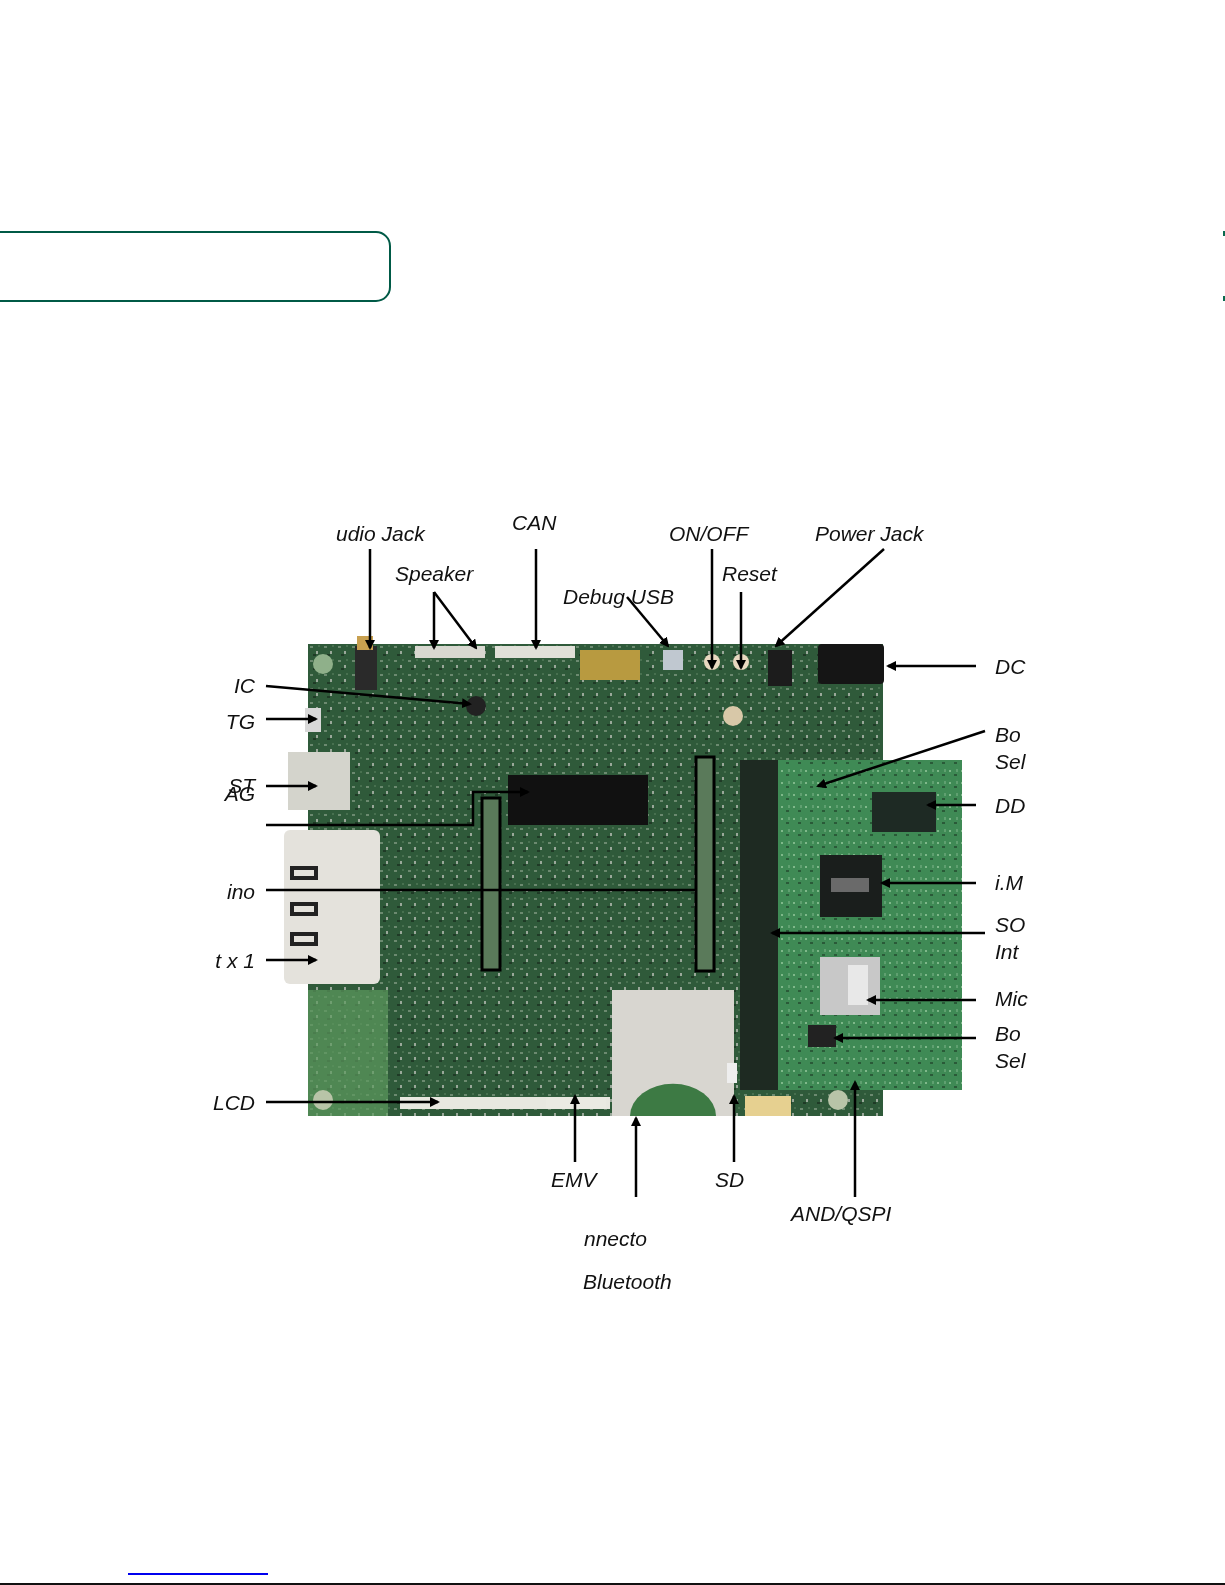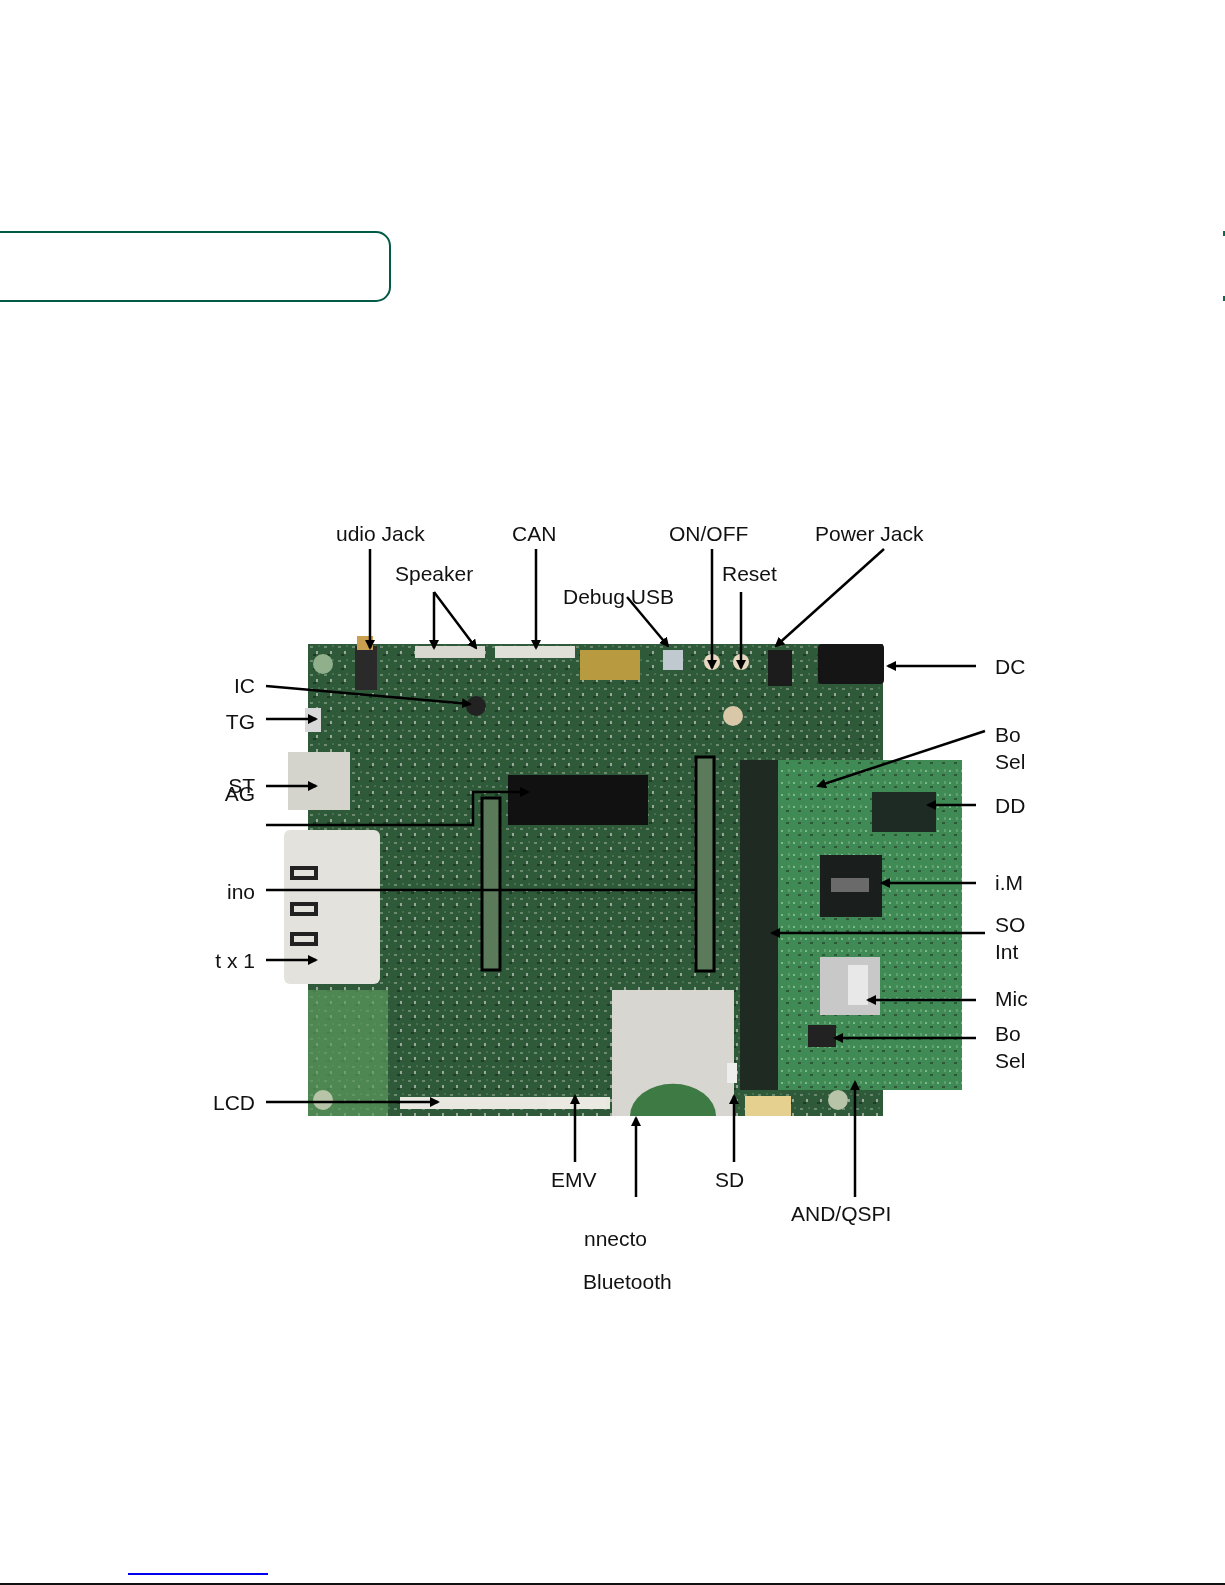--- a/index.html
+++ b/index.html
@@ -1,21 +1,21 @@
 <!DOCTYPE html>
 <html><head>
 <meta charset="utf-8">
 <style>
   html, body { margin: 0; padding: 0; background: #ffffff; }
   body { width: 1225px; height: 1585px; position: relative; overflow: hidden;
          font-family: "Liberation Sans", sans-serif; }
   .title-box { position: absolute; left: -20px; top: 231px; width: 407px; height: 67px;
                border: 2px solid #005a46; border-radius: 15px; background: #fff; }
   .edge-mark { position: absolute; width: 2px; height: 5px; background: #0a6a4f; left: 1223px; }
-  .figure { position: absolute; left: 0; top: 0; width: 1225px; height: 1585px; }
+  .figure { position: absolute; left: 0; top: 0; width: 1225px; height: 1585px; font-style: italic; }
   .lbl { position: absolute; font-size: 21px; color: #111; line-height: 27px; white-space: nowrap; }
   .lbl.r { }
   .footer-link { position: absolute; left: 128px; top: 1573px; width: 140px; height: 2px; background: #0000ee; }
   .footer-rule { position: absolute; left: 0; top: 1583px; width: 1225px; height: 2px; background: #111; }
 </style>
 </head>
 <body>
 
 <div class="title-box"></div>
 <div class="edge-mark" style="top:231px"></div>
@@ -118,21 +118,21 @@
       <line x1="976" y1="1038" x2="835" y2="1038" marker-end="url(#ah)"></line>
       <line x1="266" y1="1102" x2="438" y2="1102" marker-end="url(#ah)"></line>
       <line x1="575" y1="1162" x2="575" y2="1096" marker-end="url(#ah)"></line>
       <line x1="636" y1="1197" x2="636" y2="1118" marker-end="url(#ah)"></line>
       <line x1="734" y1="1162" x2="734" y2="1096" marker-end="url(#ah)"></line>
       <line x1="855" y1="1197" x2="855" y2="1082" marker-end="url(#ah)"></line>
     </g>
   </svg>
 
   <span class="lbl" style="left:336px;top:520px">udio Jack</span>
-  <span class="lbl" style="left:512px;top:520px">CAN</span>
+  <span class="lbl" style="left:512px;top:509px">CAN</span>
   <span class="lbl" style="left:669px;top:520px">ON/OFF</span>
   <span class="lbl" style="left:815px;top:520px">Power Jack</span>
   <span class="lbl" style="left:395px;top:560px">Speaker</span>
   <span class="lbl" style="left:563px;top:583px">Debug USB</span>
   <span class="lbl" style="left:722px;top:560px">Reset</span>
 
   <span class="lbl r" style="right:970px;top:672px">IC</span>
   <span class="lbl r" style="right:970px;top:708px">TG</span>
   <span class="lbl r" style="right:970px;top:772px">ST</span>
   <span class="lbl r" style="right:970px;top:780px">AG</span>

